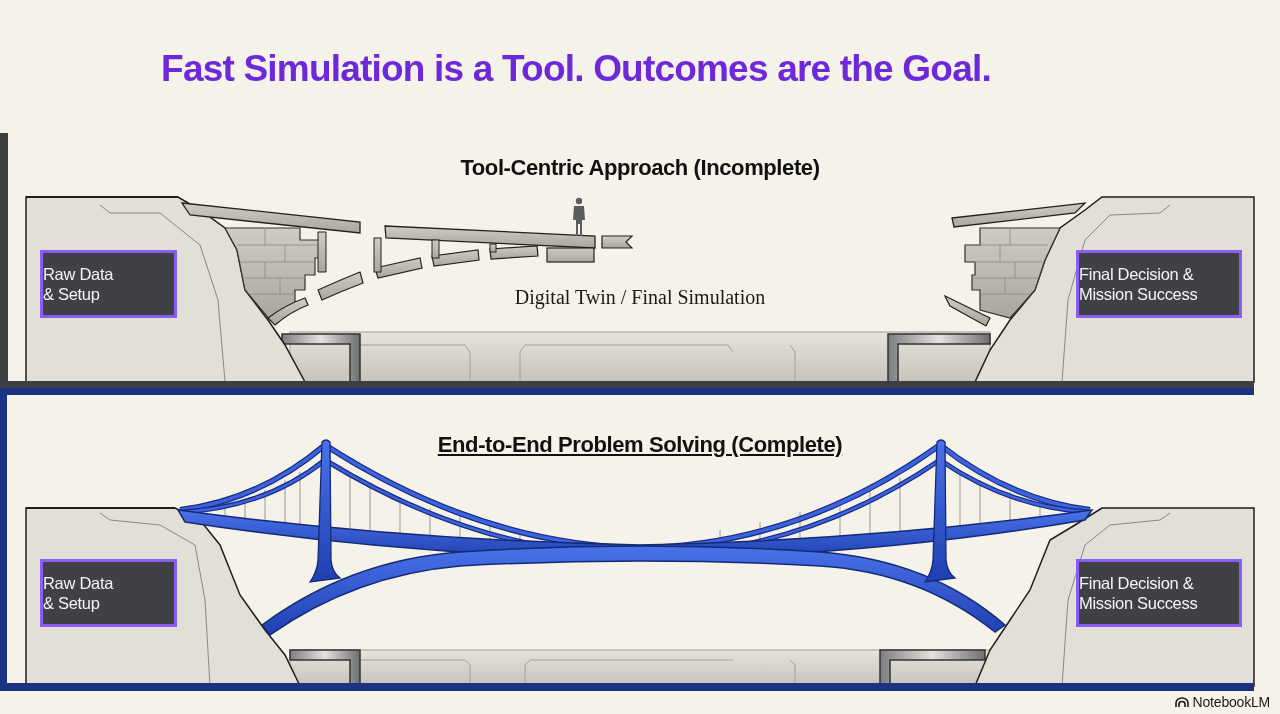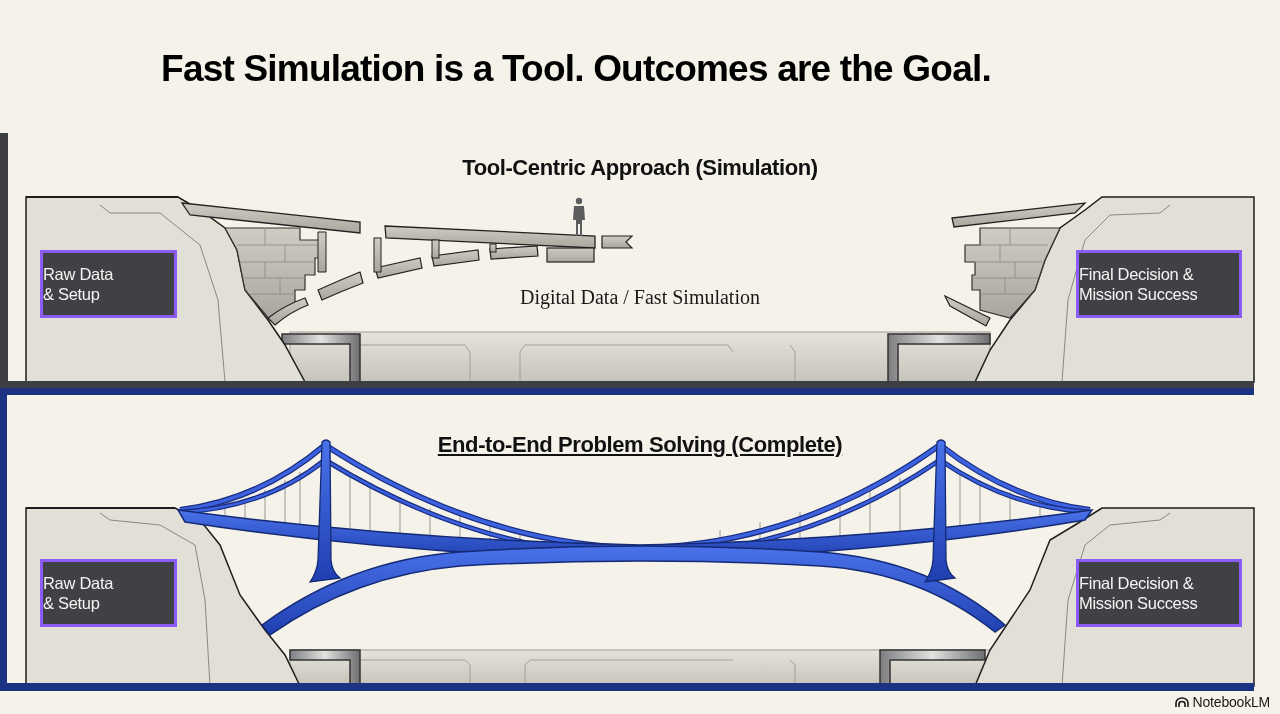--- a/index.html
+++ b/index.html
@@ -6,21 +6,21 @@
     html, body { width: 1280px; height: 714px; overflow: hidden; }
     body {
       background: #f5f2ea;
       font-family: "Liberation Sans", sans-serif;
       position: relative;
       color: #111;
     }
     .page-title {
       position: absolute; left: 0; top: 48px; width: 1152px;
       text-align: center; font-size: 37px; font-weight: 700;
-      letter-spacing: -0.8px; color: #000000;
+      letter-spacing: -0.8px; color: #6d28d9;
     }
     .panel-top {
       position: absolute; left: 0; top: 133px; width: 1254px; height: 262px;
     }
     .panel-top .frame-left {
       position: absolute; left: 0; top: 0; width: 8px; height: 252px; background: #3c3e42;
     }
     .section-heading {
       position: absolute; width: 1280px; left: 0; text-align: center;
       font-size: 22px; font-weight: 700; letter-spacing: -0.4px; color: #111;
@@ -197,22 +197,22 @@
     <path d="M262 625 Q350 560 460 552 Q640 540 820 552 Q930 560 1005 625 L995 632 Q920 572 820 566 Q640 556 460 566 Q355 575 270 635 Z" fill="url(#blue)" stroke="#142a75" stroke-width="1.5"></path>
 
     <path d="M322 442 Q326 438 330 442 L331 560 Q332 572 340 578 L310 582 Q317 572 318 560 Z" fill="url(#blue)" stroke="#142a75" stroke-width="1.3"></path>
     <path d="M937 442 Q941 438 945 442 L946 560 Q947 572 955 578 L925 582 Q932 572 933 560 Z" fill="url(#blue)" stroke="#142a75" stroke-width="1.3"></path>
   </g>
 
   <rect x="0" y="395" width="7" height="295" fill="#1b3382"></rect>
   <rect x="0" y="683" width="1254" height="8" fill="#1b3382"></rect>
 </svg>
 
-<div class="section-heading heading-top">Tool-Centric Approach (Simulation)</div>
-<div class="caption-serif">Digital Data / Fast Simulation</div>
+<div class="section-heading heading-top">Tool-Centric Approach (Incomplete)</div>
+<div class="caption-serif">Digital Twin / Final Simulation</div>
 
 <div class="label-box lb-tl">
   <span>Raw Data</span>
   <span>&amp; Setup</span>
 </div>
 <div class="label-box lb-tr">
   <span>Final Decision &amp;</span>
   <span>Mission Success</span>
 </div>
 

